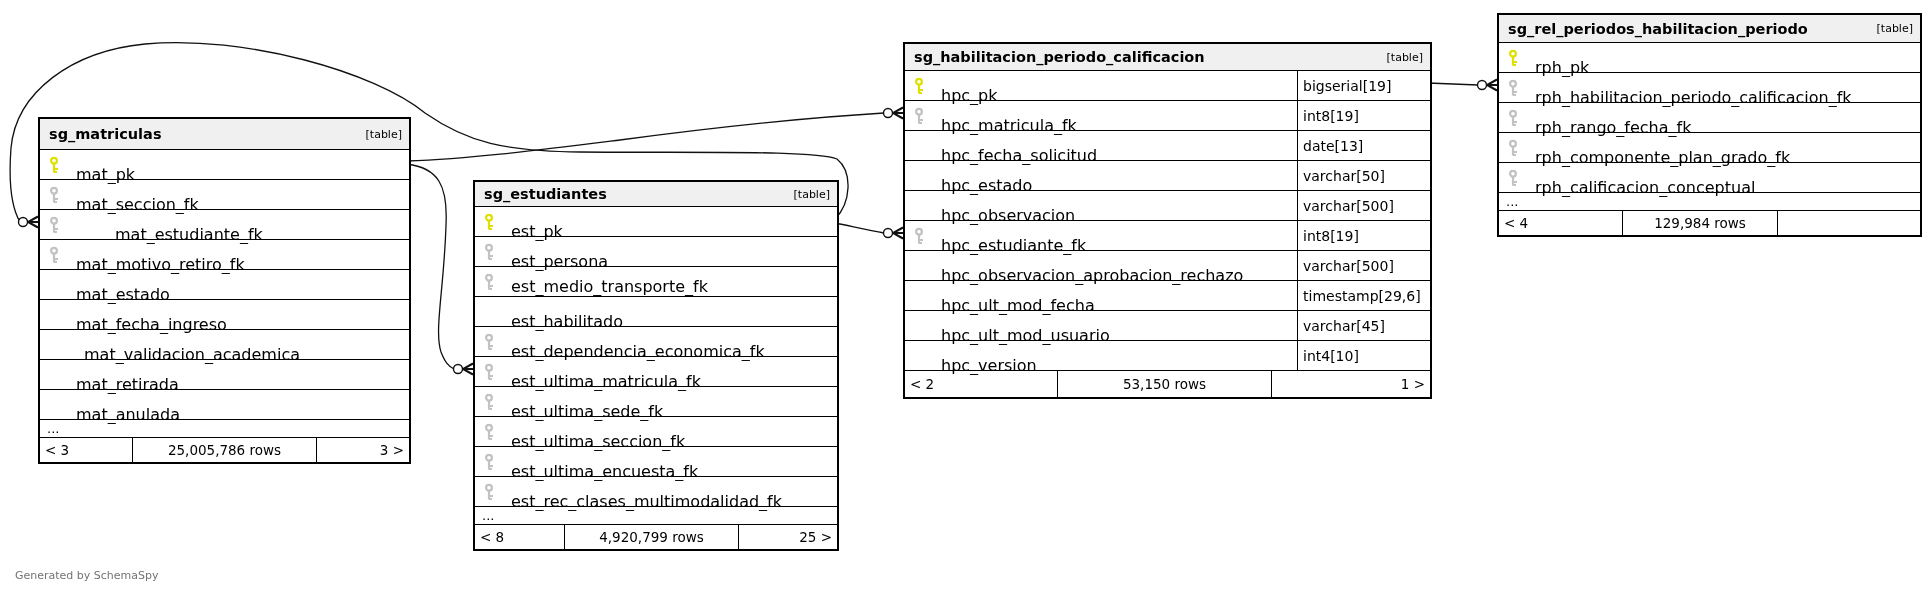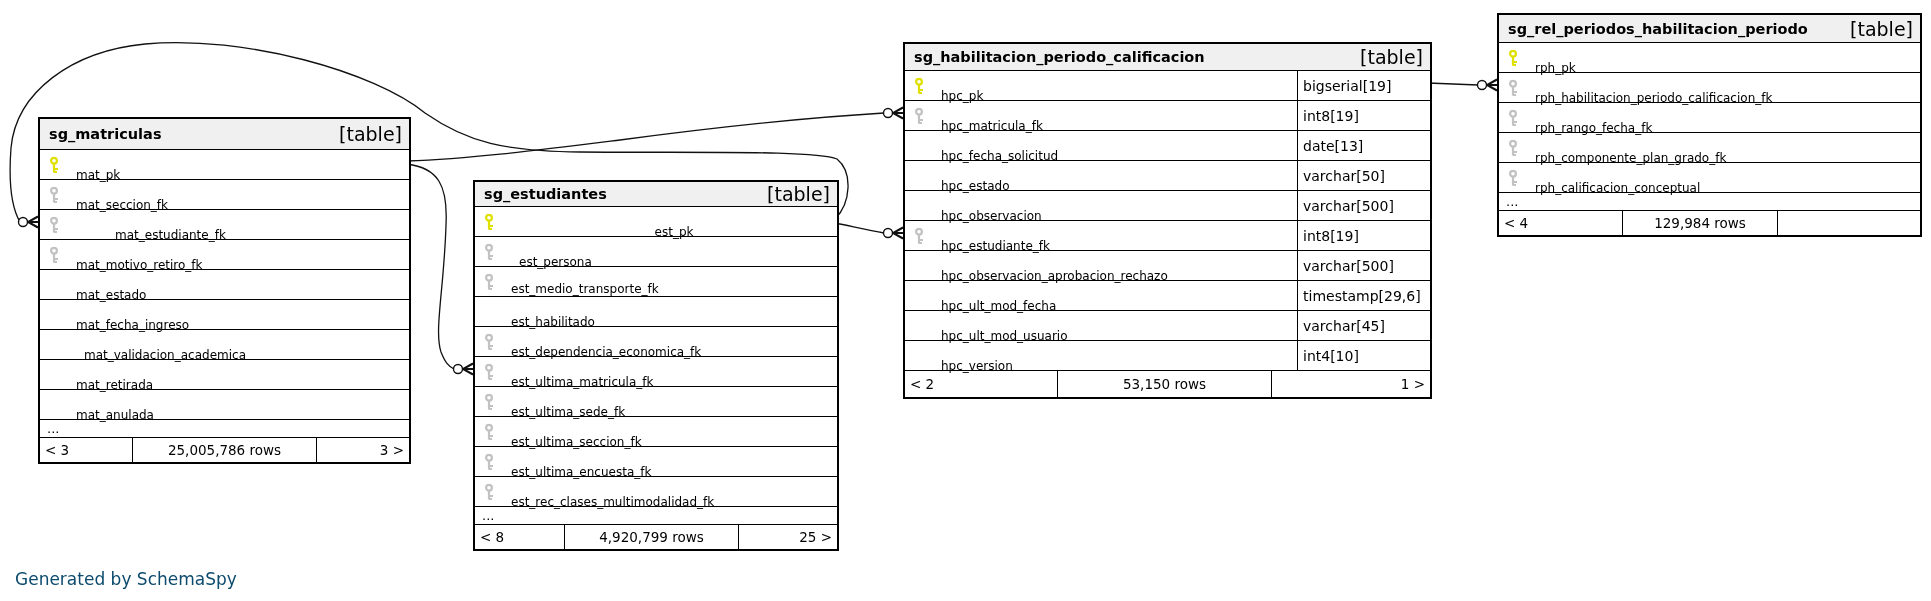--- a/index.html
+++ b/index.html
@@ -2,34 +2,34 @@
 <html><head>
 <meta charset="utf-8">
 <style>
   html,body{margin:0;padding:0;background:#ffffff;}
   body{font-family:"DejaVu Sans","Liberation Sans",sans-serif;}
   #canvas{position:relative;width:1931px;height:601px;overflow:hidden;background:#ffffff;}
   #relations{position:absolute;left:0;top:0;width:1931px;height:601px;}
   .schema-table{position:absolute;background:#ffffff;border:2px solid #000;box-sizing:content-box;}
   .tbl-header{display:flex;justify-content:space-between;align-items:center;
               padding:0 7px 0 9px;font-weight:bold;font-size:14.5px;box-sizing:border-box;}
-  .tbl-tag{font-weight:normal;font-size:19px;}
+  .tbl-tag{font-weight:normal;font-size:11px;}
   .col-row{position:relative;display:flex;align-items:center;border-top:1.5px solid #000;box-sizing:border-box;}
   .key-icon{position:absolute;left:9px;top:50%;transform:translateY(-50%);line-height:0;}
-  .col-name{flex:1;padding-left:36px;font-size:12px;white-space:nowrap;overflow:hidden;margin-top:20px;}
+  .col-name{flex:1;padding-left:36px;font-size:16px;white-space:nowrap;overflow:hidden;margin-top:20px;}
   .col-type{align-self:stretch;display:flex;align-items:center;border-left:1.5px solid #000;
             padding-left:5px;font-size:14px;box-sizing:border-box;flex:none;white-space:nowrap;}
   .ellipsis-row{display:flex;align-items:center;border-top:1.5px solid #000;
                 font-size:13px;padding-left:7px;box-sizing:border-box;}
   .tbl-footer{display:flex;border-top:1.5px solid #000;font-size:13.5px;box-sizing:border-box;}
   .ft-cell{box-sizing:border-box;display:flex;align-items:center;height:100%;}
   .ft-left{padding-left:5px;justify-content:flex-start;}
   .ft-center{justify-content:center;border-left:1.5px solid #000;border-right:1.5px solid #000;}
   .ft-right{flex:1;padding-right:5px;justify-content:flex-end;}
-  #footer-note{position:absolute;left:15px;top:569px;font-size:17px;color:#0c4a6e;}
+  #footer-note{position:absolute;left:15px;top:569px;font-size:11px;color:#737373;}
 </style>
 </head>
 <body>
 
 <div id="canvas">
   <svg id="relations" viewBox="0 0 1931 601" xmlns="http://www.w3.org/2000/svg">
       <path d="M 835 219 C 851 203 853 172 837 159 C 815 150 700 153 580 152 C 505 151 468 143 425 113 C 375 72 245 35 145 44 C 72 51 16 92 11 148 C 8 188 13 210 20 222" fill="none" stroke="#111111" stroke-width="1.3"></path>
       <path d="M 38 216.5 L 28 222 L 38 227.5 M 28 222 L 38 222" fill="none" stroke="#111111" stroke-width="2"></path>
       <circle cx="23" cy="222" r="4.5" fill="#ffffff" stroke="#111111" stroke-width="1.4"></circle>
       <path d="M 407 161 C 470 159 540 150 620 140 C 710 128 800 118 884 113" fill="none" stroke="#111111" stroke-width="1.3"></path>
@@ -107,30 +107,30 @@
           <div class="ft-cell ft-left" style="width: 92px;">&lt; 3</div>
           <div class="ft-cell ft-center" style="width: 185px;">25,005,786 rows</div>
           <div class="ft-cell ft-right">3 &gt;</div>
         </div>
       </div>
       <div class="schema-table" style="left: 473px; top: 180px; width: 362px; border-color: rgb(0, 0, 0);">
         <div class="tbl-header" style="height: 24px; background: rgb(240, 240, 240);">
           <span>sg_estudiantes</span>
           <span class="tbl-tag">[table]</span>
         </div>
-        <div class="col-row" style="height: 30px; text-align: center;">
+        <div class="col-row" style="height: 30px;">
           <span class="key-icon"><svg width="11" height="17" viewBox="0 0 11 17">
               <circle cx="5" cy="4.2" r="2.9" fill="none" stroke="#dfe000" stroke-width="2.2"></circle>
               <line x1="5" y1="7.1" x2="5" y2="16" stroke="#dfe000" stroke-width="2.2"></line>
               <line x1="5" y1="12.6" x2="9" y2="12.6" stroke="#dfe000" stroke-width="2"></line>
               <line x1="5" y1="15.6" x2="8" y2="15.6" stroke="#dfe000" stroke-width="2"></line>
             </svg></span>
           <span class="col-name">est_pk</span>
         </div>
-        <div class="col-row" style="height: 30px; padding-left: 8px;">
+        <div class="col-row" style="height: 30px;">
           <span class="key-icon"><svg width="11" height="17" viewBox="0 0 11 17">
               <circle cx="5" cy="4.2" r="2.9" fill="none" stroke="#c2c2c2" stroke-width="2.2"></circle>
               <line x1="5" y1="7.1" x2="5" y2="16" stroke="#c2c2c2" stroke-width="2.2"></line>
               <line x1="5" y1="12.6" x2="9" y2="12.6" stroke="#c2c2c2" stroke-width="2"></line>
               <line x1="5" y1="15.6" x2="8" y2="15.6" stroke="#c2c2c2" stroke-width="2"></line>
             </svg></span>
           <span class="col-name">est_persona</span>
         </div>
         <div class="col-row" style="height: 30px; align-items: flex-end;">
           <span class="key-icon"><svg width="11" height="17" viewBox="0 0 11 17">

